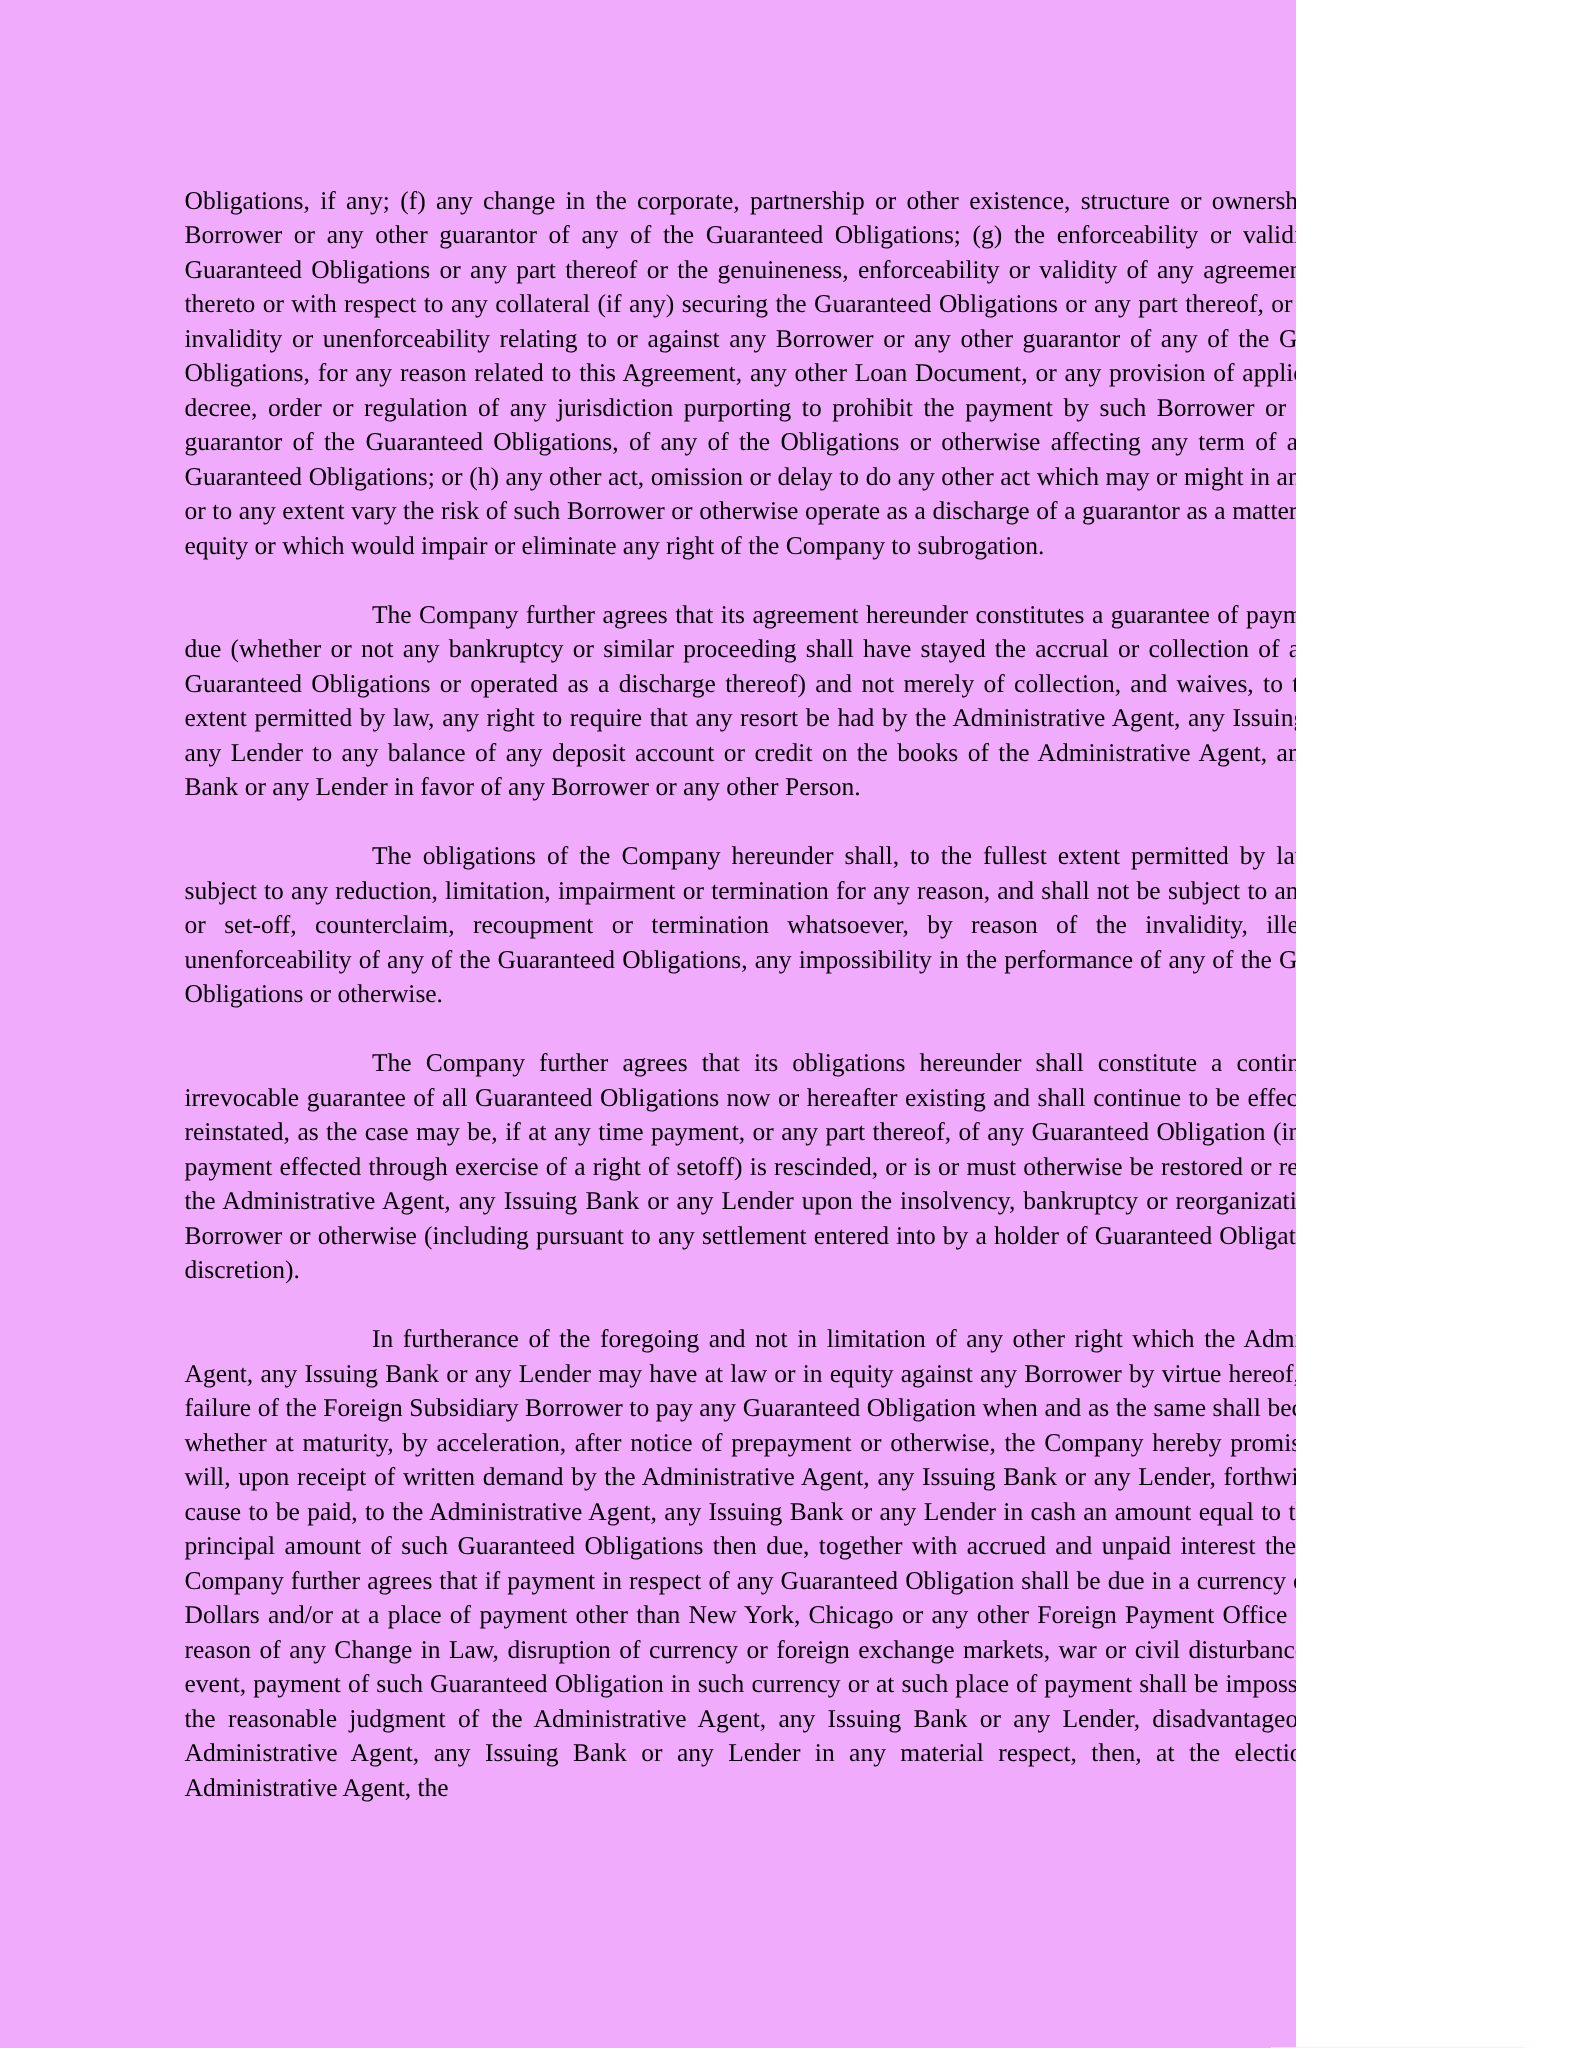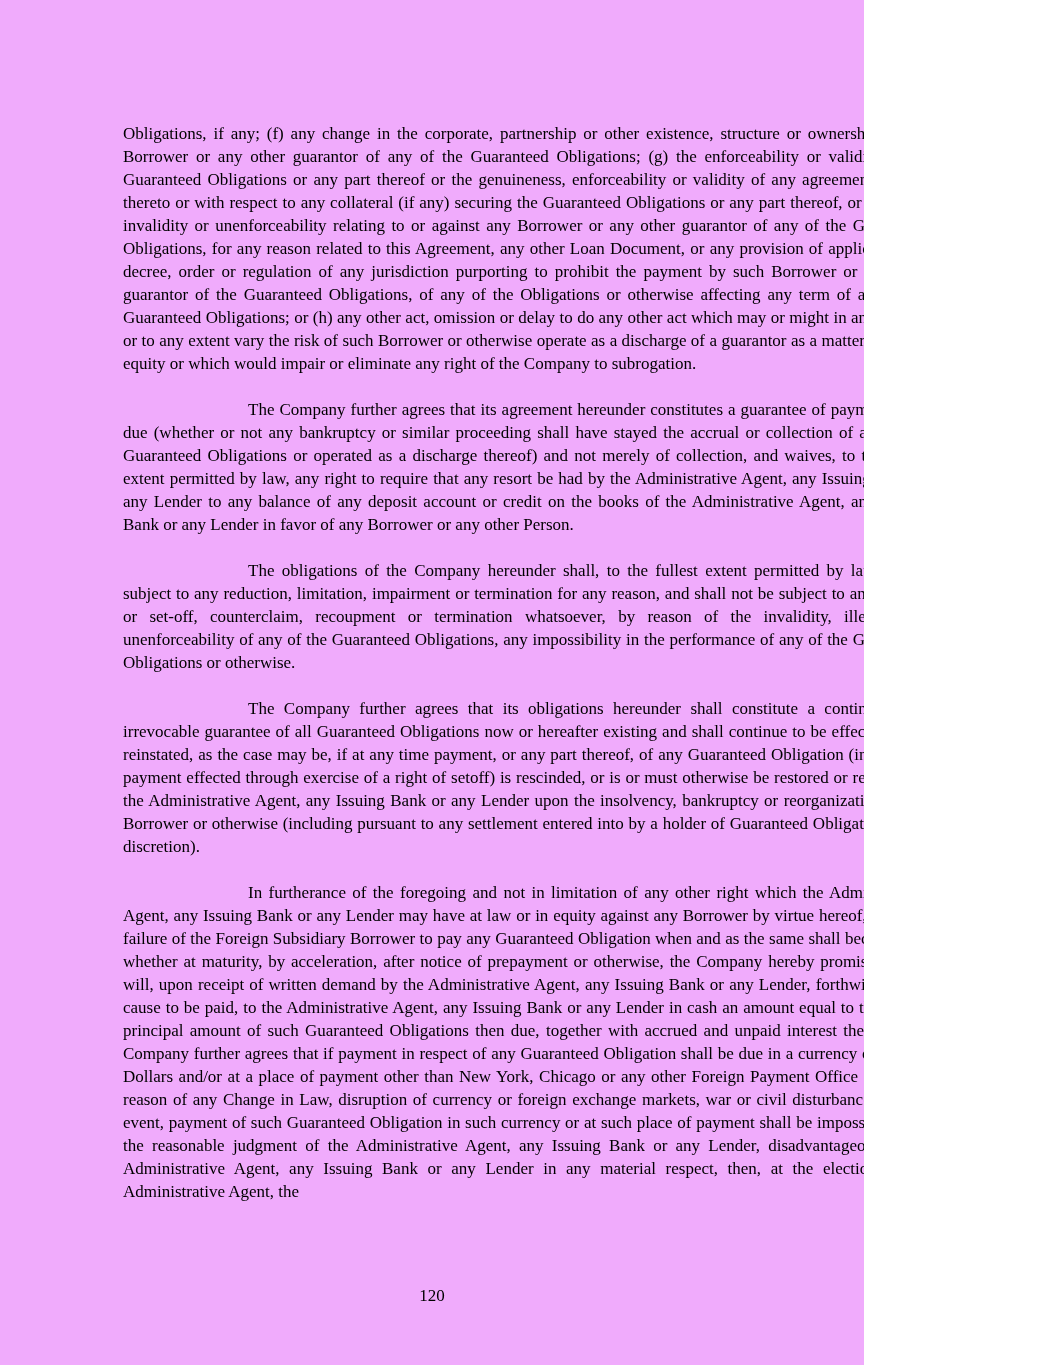--- a/index.html
+++ b/index.html
@@ -47,14 +47,13 @@
 <body>
 
 <div class="page">
   <div class="content">
     <p class="para no-indent">Obligations, if any; (f) any change in the corporate, partnership or other existence, structure or ownership of any Borrower or any other guarantor of any of the Guaranteed Obligations; (g) the enforceability or validity of the Guaranteed Obligations or any part thereof or the genuineness, enforceability or validity of any agreement relating thereto or with respect to any collateral (if any) securing the Guaranteed Obligations or any part thereof, or any other invalidity or unenforceability relating to or against any Borrower or any other guarantor of any of the Guaranteed Obligations, for any reason related to this Agreement, any other Loan Document, or any provision of applicable law, decree, order or regulation of any jurisdiction purporting to prohibit the payment by such Borrower or any other guarantor of the Guaranteed Obligations, of any of the Obligations or otherwise affecting any term of any of the Guaranteed Obligations; or (h) any other act, omission or delay to do any other act which may or might in any manner or to any extent vary the risk of such Borrower or otherwise operate as a discharge of a guarantor as a matter of law or equity or which would impair or eliminate any right of the Company to subrogation.</p>
     <p class="para">The Company further agrees that its agreement hereunder constitutes a guarantee of payment when due (whether or not any bankruptcy or similar proceeding shall have stayed the accrual or collection of any of the Guaranteed Obligations or operated as a discharge thereof) and not merely of collection, and waives, to the fullest extent permitted by law, any right to require that any resort be had by the Administrative Agent, any Issuing Bank or any Lender to any balance of any deposit account or credit on the books of the Administrative Agent, any Issuing Bank or any Lender in favor of any Borrower or any other Person.</p>
     <p class="para">The obligations of the Company hereunder shall, to the fullest extent permitted by law, not be subject to any reduction, limitation, impairment or termination for any reason, and shall not be subject to any defense or set-off, counterclaim, recoupment or termination whatsoever, by reason of the invalidity, illegality or unenforceability of any of the Guaranteed Obligations, any impossibility in the performance of any of the Guaranteed Obligations or otherwise.</p>
     <p class="para">The Company further agrees that its obligations hereunder shall constitute a continuing and irrevocable guarantee of all Guaranteed Obligations now or hereafter existing and shall continue to be effective or be reinstated, as the case may be, if at any time payment, or any part thereof, of any Guaranteed Obligation (including a payment effected through exercise of a right of setoff) is rescinded, or is or must otherwise be restored or returned by the Administrative Agent, any Issuing Bank or any Lender upon the insolvency, bankruptcy or reorganization of any Borrower or otherwise (including pursuant to any settlement entered into by a holder of Guaranteed Obligations in its discretion).</p>
     <p class="para">In furtherance of the foregoing and not in limitation of any other right which the Administrative Agent, any Issuing Bank or any Lender may have at law or in equity against any Borrower by virtue hereof, upon the failure of the Foreign Subsidiary Borrower to pay any Guaranteed Obligation when and as the same shall become due, whether at maturity, by acceleration, after notice of prepayment or otherwise, the Company hereby promises to and will, upon receipt of written demand by the Administrative Agent, any Issuing Bank or any Lender, forthwith pay, or cause to be paid, to the Administrative Agent, any Issuing Bank or any Lender in cash an amount equal to the unpaid principal amount of such Guaranteed Obligations then due, together with accrued and unpaid interest thereon.  The Company further agrees that if payment in respect of any Guaranteed Obligation shall be due in a currency other than Dollars and/or at a place of payment other than New York, Chicago or any other Foreign Payment Office and if, by reason of any Change in Law, disruption of currency or foreign exchange markets, war or civil disturbance or other event, payment of such Guaranteed Obligation in such currency or at such place of payment shall be impossible or, in the reasonable judgment of the Administrative Agent, any Issuing Bank or any Lender, disadvantageous to the Administrative Agent, any Issuing Bank or any Lender in any material respect, then, at the election of the Administrative Agent, the</p>
   </div>
-  <div class="page-number">120</div>
 </div>
 
 </body></html>

